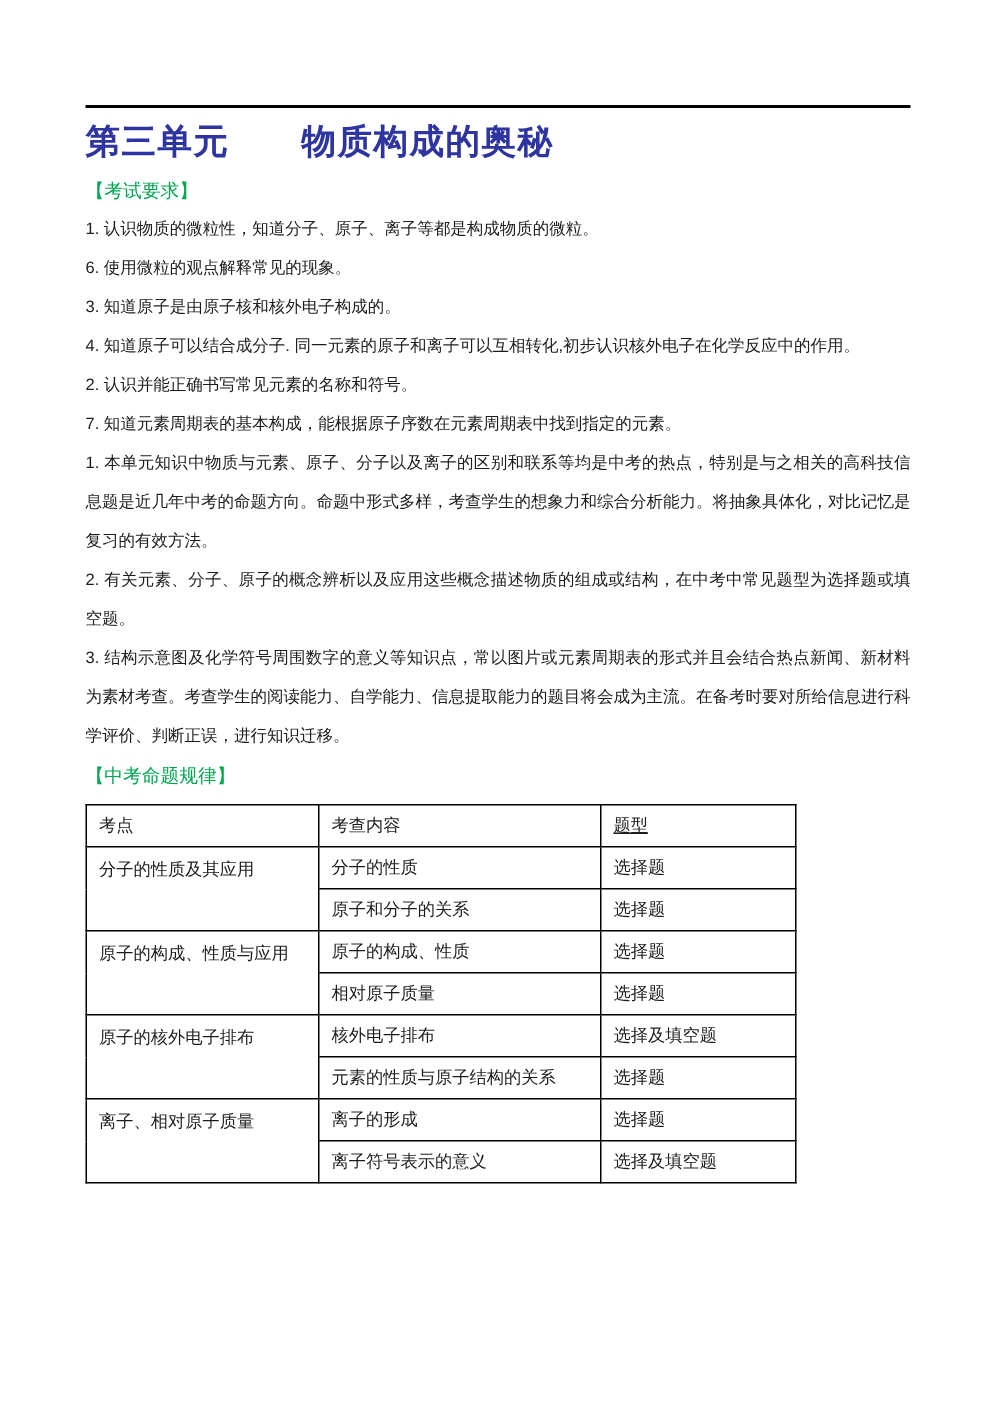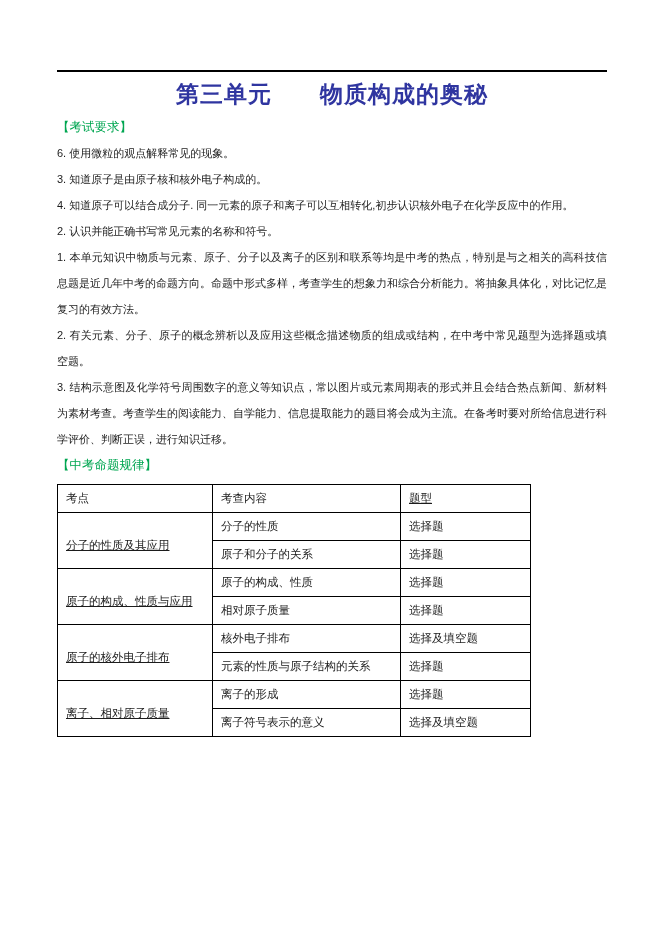--- a/index.html
+++ b/index.html
@@ -21,21 +21,20 @@
     width:661px;height:935px;
     padding:0 54px 0 57px;
   }
   .top-rule{
     margin-top:70px;
     height:2px;
     background:#000;
   }
   .doc-title{
     margin:8px 0 4px 0;
-    text-align:center;
     font-family:"Liberation Serif","DejaVu Serif",serif;
     font-weight:bold;
     font-size:23px;
     line-height:30px;
     letter-spacing:1px;
     color:var(--title-blue,#2f35a0);
   }
   .sec-heading{
     color:var(--section-green,#00a651);
     font-weight:normal;
@@ -59,40 +58,41 @@
     border:1px solid var(--border-color,#000);
     font-size:11.5px;
     padding:0 8px;
     height:28px;
     vertical-align:middle;
     overflow:hidden;
     white-space:nowrap;
   }
   table.patterns td.point{
     vertical-align:top;
-    padding-top:25px;
-    text-decoration:underline;
+    padding-top:7px;
   }
   .u{text-decoration:underline;}
 </style>
 </head>
 <body>
 
 <div class="page">
 
   <div class="top-rule"></div>
 
   <h1 class="doc-title">第三单元　　物质构成的奥秘</h1>
 
   <div class="section">
     <div class="sec-heading">【考试要求】</div>
+    <p class="item">1. 认识物质的微粒性，知道分子、原子、离子等都是构成物质的微粒。</p>
     <p class="item">6. 使用微粒的观点解释常见的现象。</p>
     <p class="item">3. 知道原子是由原子核和核外电子构成的。</p>
     <p class="item">4. 知道原子可以结合成分子. 同一元素的原子和离子可以互相转化,初步认识核外电子在化学反应中的作用。</p>
     <p class="item">2. 认识并能正确书写常见元素的名称和符号。</p>
+    <p class="item">7. 知道元素周期表的基本构成，能根据原子序数在元素周期表中找到指定的元素。</p>
   </div>
 
   <div class="section">
     <p class="item">1. 本单元知识中物质与元素、原子、分子以及离子的区别和联系等均是中考的热点，特别是与之相关的高科技信息题是近几年中考的命题方向。命题中形式多样，考查学生的想象力和综合分析能力。将抽象具体化，对比记忆是复习的有效方法。</p>
     <p class="item">2. 有关元素、分子、原子的概念辨析以及应用这些概念描述物质的组成或结构，在中考中常见题型为选择题或填空题。</p>
     <p class="item">3. 结构示意图及化学符号周围数字的意义等知识点，常以图片或元素周期表的形式并且会结合热点新闻、新材料为素材考查。考查学生的阅读能力、自学能力、信息提取能力的题目将会成为主流。在备考时要对所给信息进行科学评价、判断正误，进行知识迁移。</p>
   </div>
 
   <div class="section">
     <div class="sec-heading">【中考命题规律】</div>

